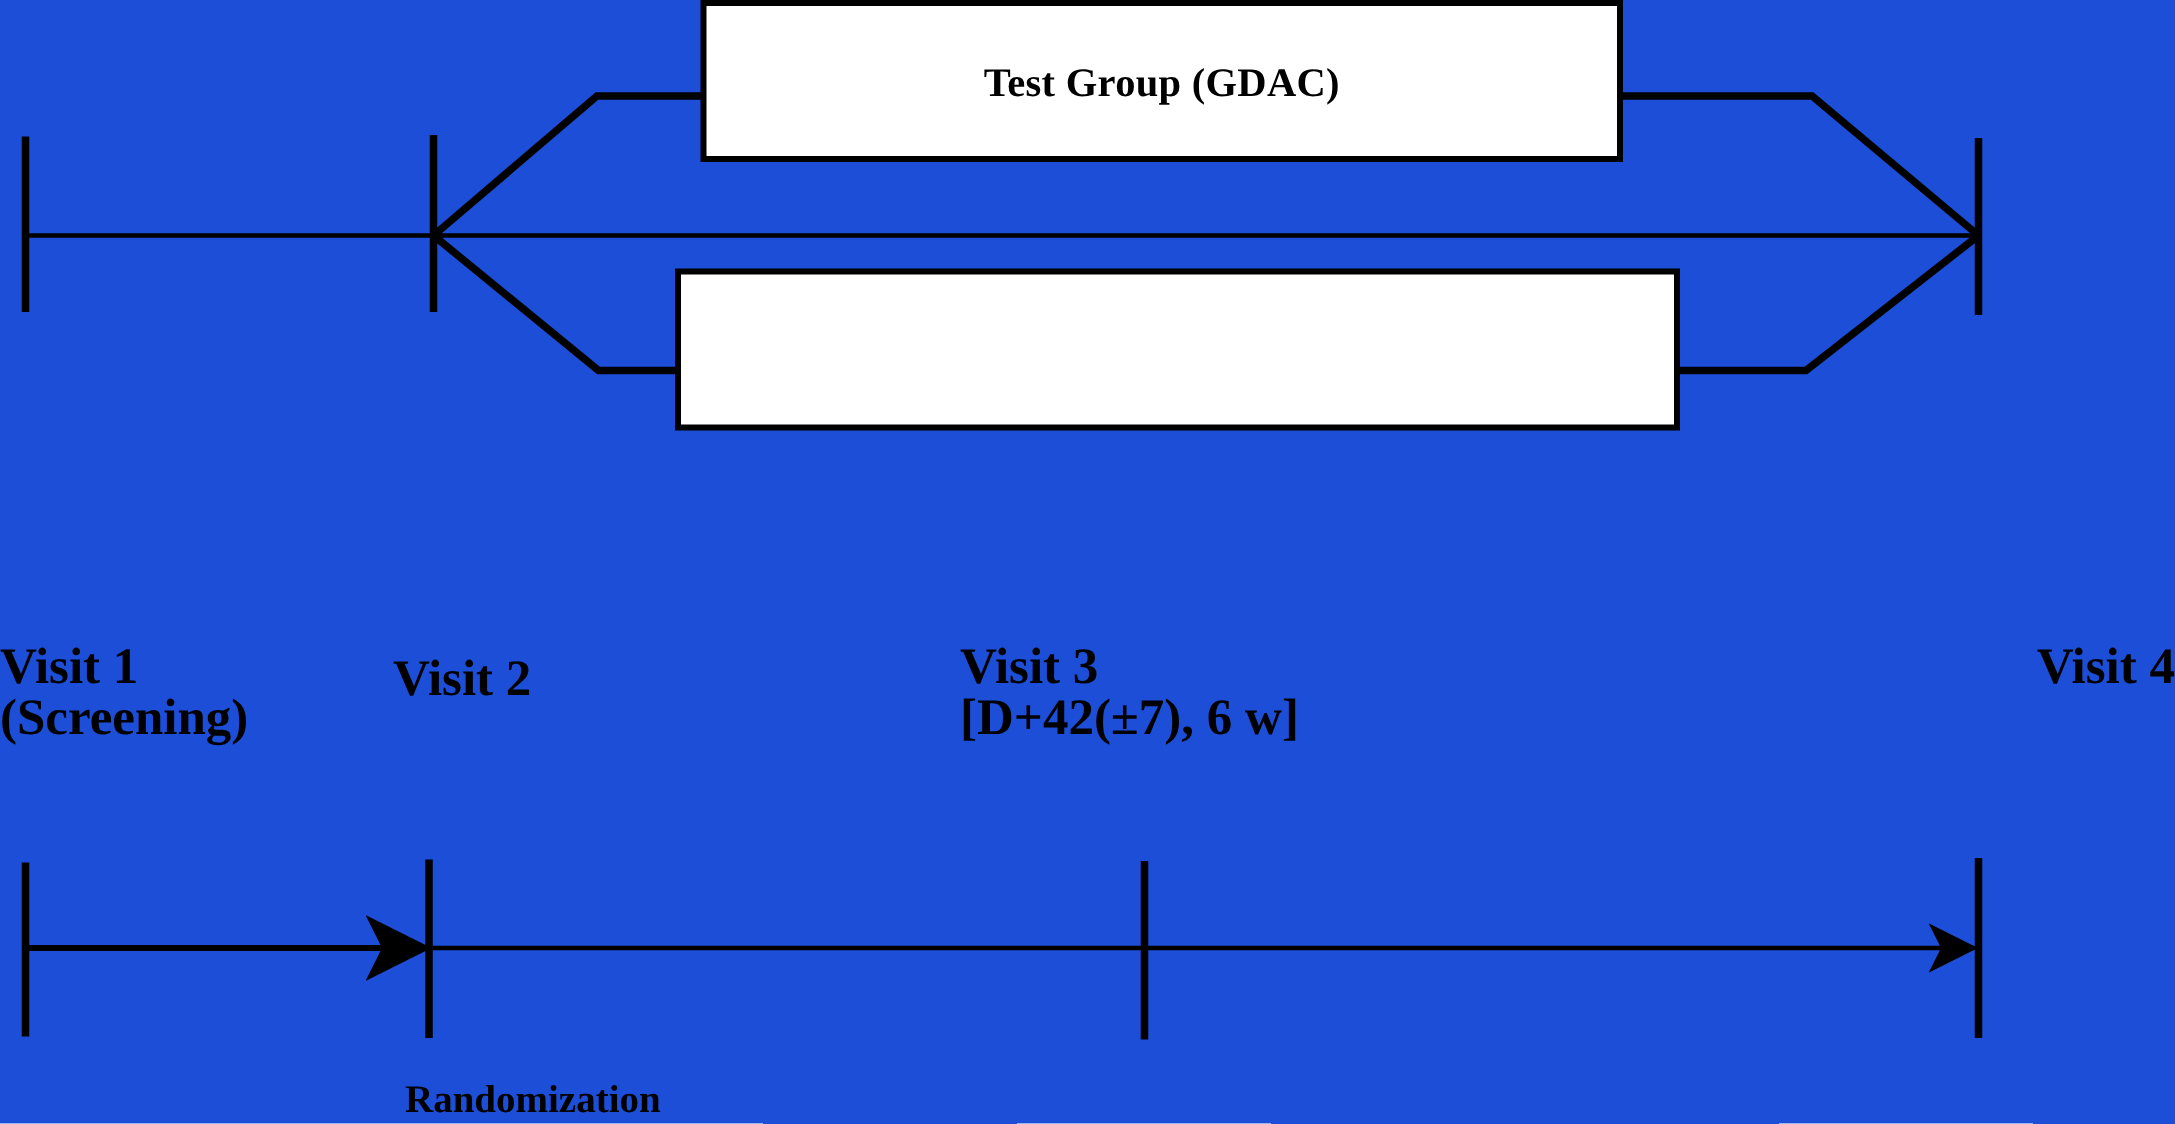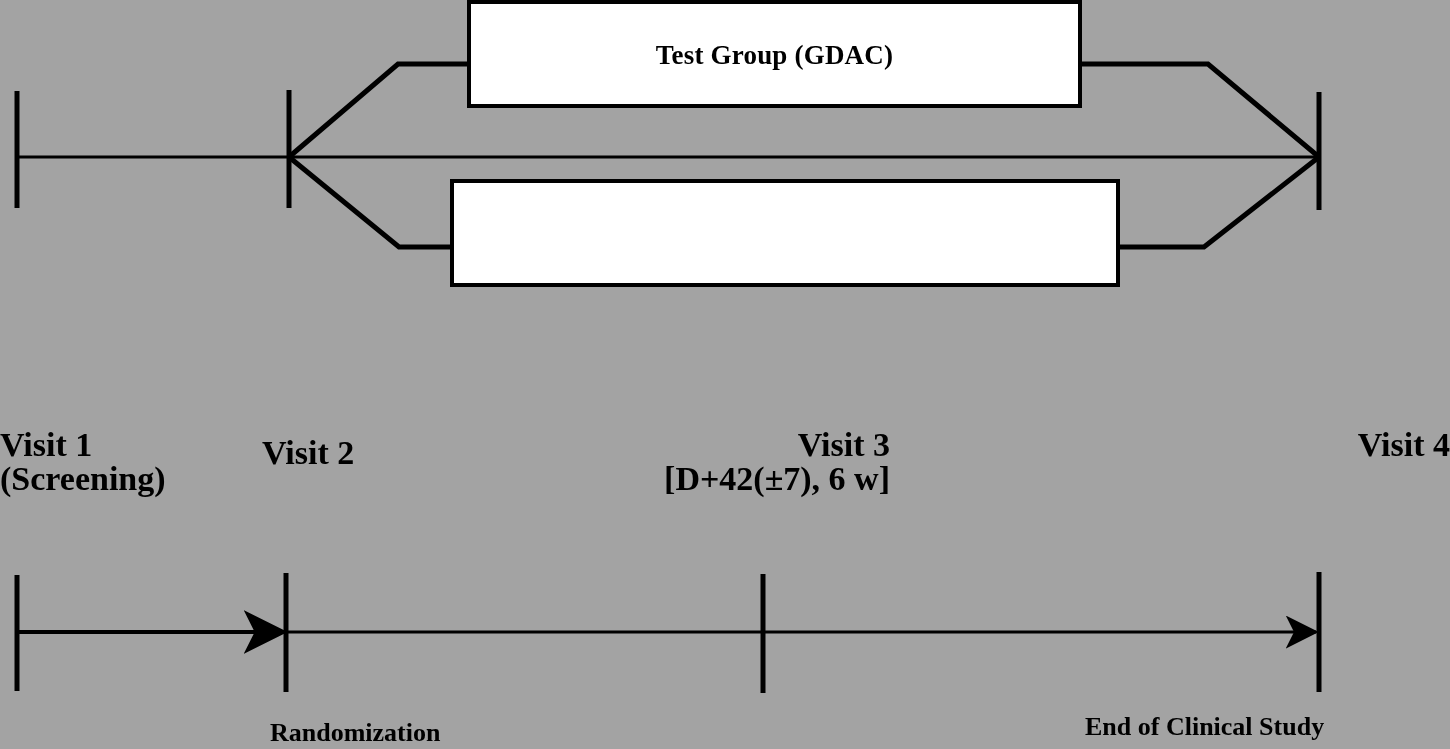--- a/index.html
+++ b/index.html
@@ -9,21 +9,21 @@
     background: #ffffff;
   }
   body {
     font-family: "Liberation Serif", "DejaVu Serif", serif;
     color: #000000;
   }
   #diagram-root {
     position: relative;
     width: 1450px;
     height: 749px;
-    background: #a3a3a3;
+    background: #1d4ed8;
     overflow: hidden;
   }
   #diagram-svg {
     position: absolute;
     left: 0;
     top: 0;
     width: 1450px;
     height: 749px;
   }
   .arm-label {
@@ -57,21 +57,21 @@
   }
   .visit-name {
     display: block;
     line-height: 1;
   }
   .visit-window {
     display: block;
     line-height: 1;
   }
   .visit-left  { text-align: left; }
-  .visit-center{ text-align: right; }
+  .visit-center{ text-align: left; }
   .visit-right { text-align: right; }
 
   #visit-1 { left: 0px;    top: 428px; width: 220px; }
   #visit-2 { left: 262px;  top: 436px; width: 220px; }
   #visit-3 { left: 640px;  top: 428px; width: 250px; }
   #visit-4 { left: 1205px; top: 428px; width: 245px; }
 
   .timeline-caption {
     position: absolute;
     font-family: "Liberation Serif", "DejaVu Serif", serif;
@@ -147,15 +147,14 @@
     <span class="visit-name">Visit 3</span>
     <span class="visit-window">[D+42(±7), 6 w]</span>
   </div>
 
   <div class="visit-block visit-right" id="visit-4">
     <span class="visit-name">Visit 4</span>
   </div>
 
   <div class="timeline-caption" id="randomization-caption">Randomization</div>
 
-  <div class="timeline-caption" id="end-of-study-caption">End of Clinical Study</div>
 
 </div>
 
 </body></html>

